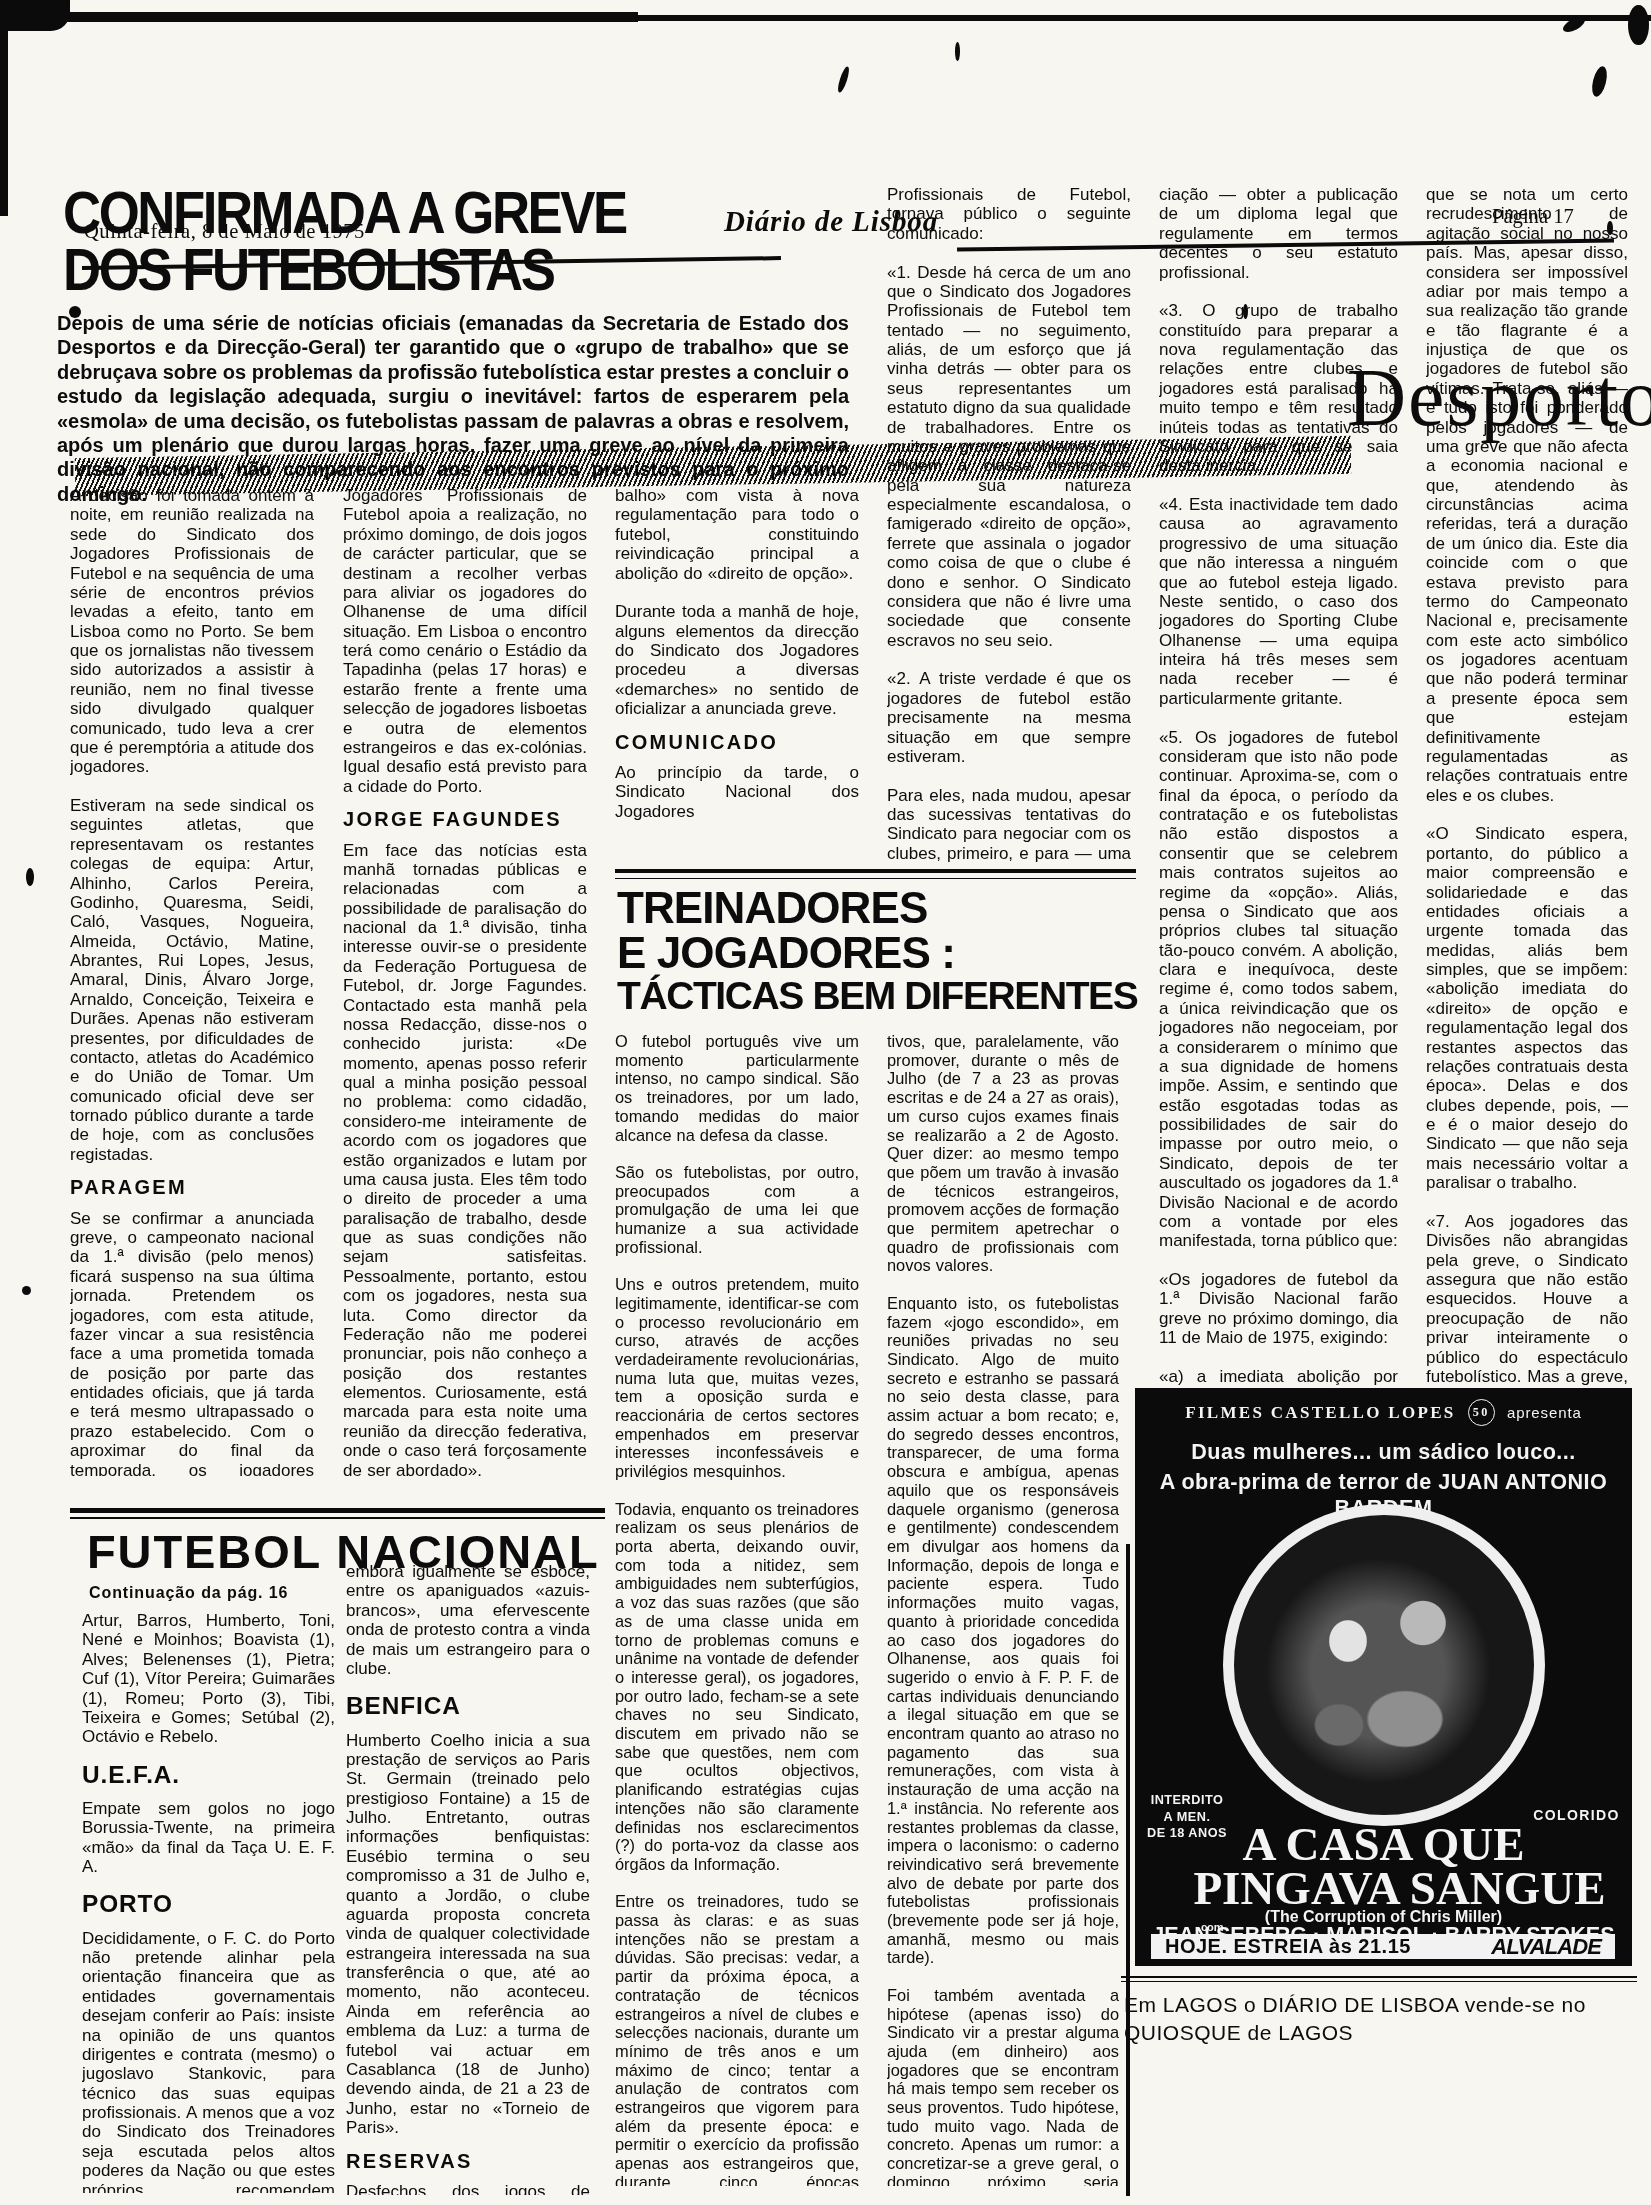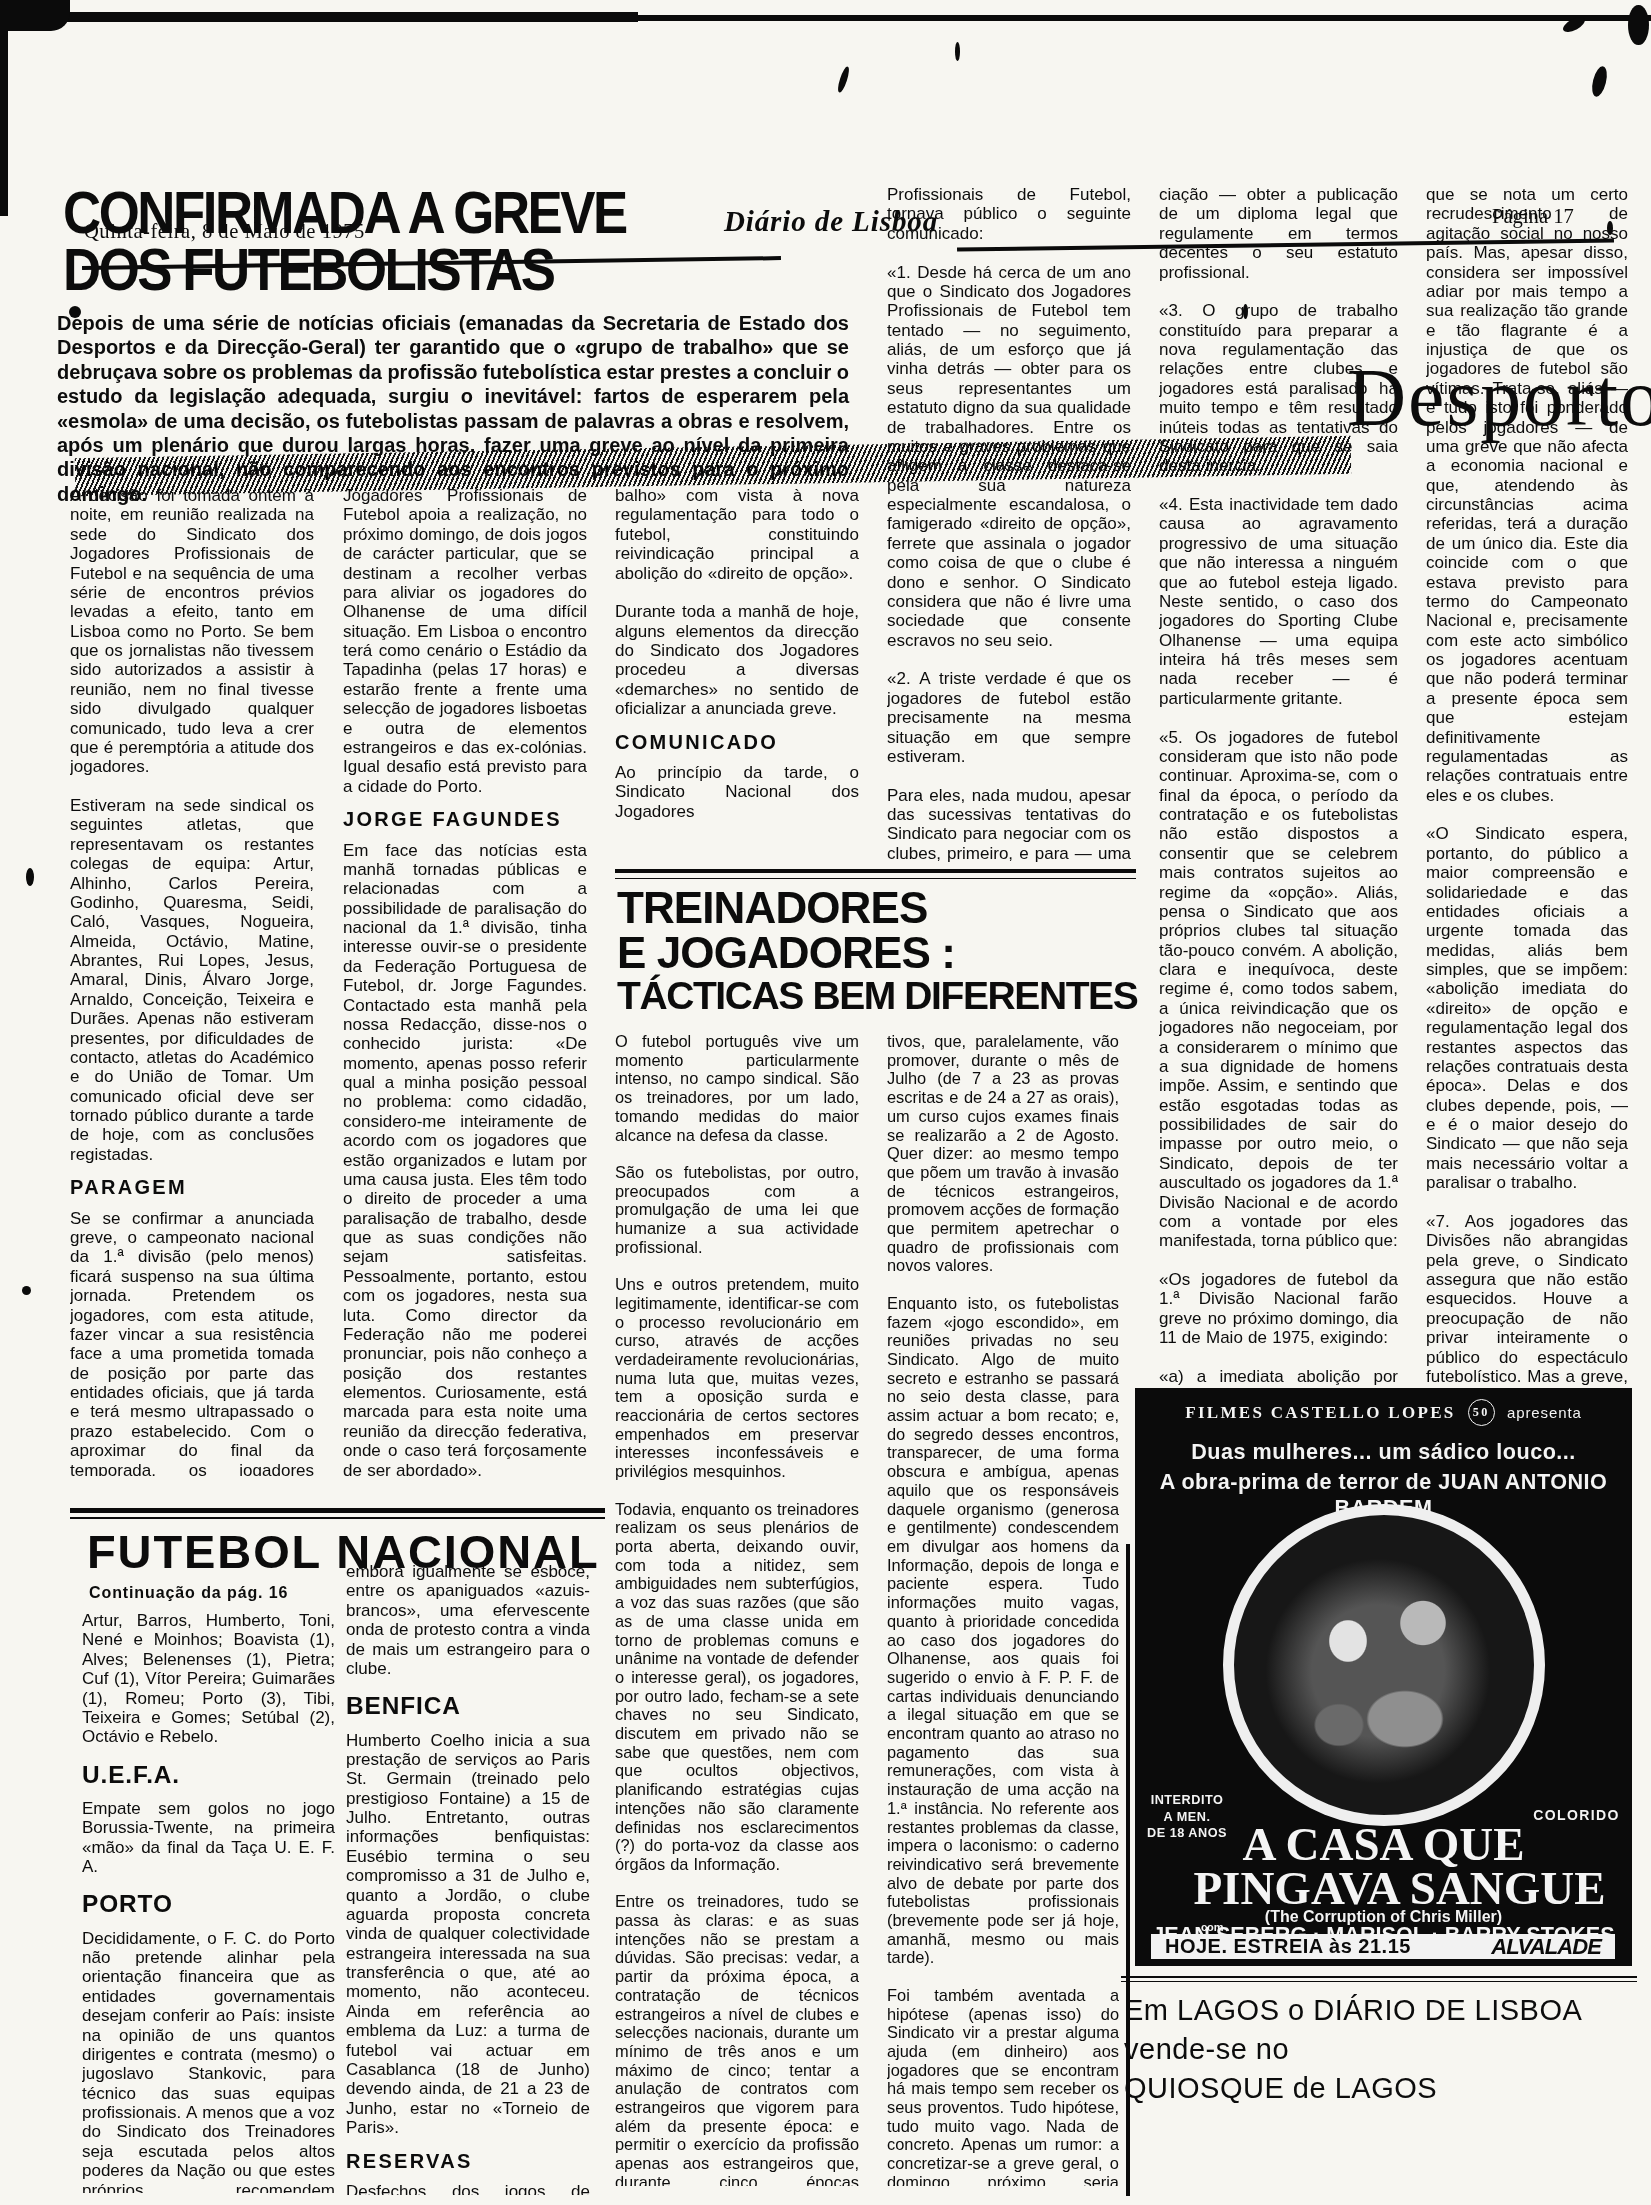--- a/index.html
+++ b/index.html
@@ -55,21 +55,21 @@
   .ad-title{font-family:"Liberation Serif",serif;font-weight:700;font-size:47px;line-height:.92;
             letter-spacing:0;}
   .ad-sub{font-size:16px;font-weight:700;}
   .ad-com{position:absolute;font-size:11px;font-weight:700;}
   .ad-cast{font-size:21.6px;font-weight:900;letter-spacing:0;}
   .strip{position:absolute;background:#f2f2f2;color:#0b0b0b;display:flex;
          justify-content:space-between;align-items:center;padding:0 14px;}
   .strip .show{font-size:20px;font-weight:700;letter-spacing:0.5px;}
   .strip .cinema{font-size:22px;font-weight:900;font-style:italic;letter-spacing:-0.9px;}
   .footer-rule{border-top:2.8px solid #0b0b0b;border-bottom:1.9px solid #0b0b0b;height:2.8px;}
-  .footer-note{font-size:29px;line-height:1.35;white-space:pre-line;letter-spacing:0.5px;}
+  .footer-note{font-size:21px;line-height:1.35;white-space:pre-line;letter-spacing:0.5px;}
   .rule8{position:absolute;background:#0b0b0b;height:3.8px;transform:rotate(-.8deg);}
 </style>
 </head>
 <body>
 
 <div id="page">
 
   <div class="bar" style="left:0;top:12.2px;width:638px;height:10.3px;"></div>
   <div class="bar" style="left:624px;top:15px;width:1028px;height:6.1px;"></div>
   <div class="bar" style="left:0;top:0;width:70px;height:31px;border-radius:0 0 19px 0;"></div>

